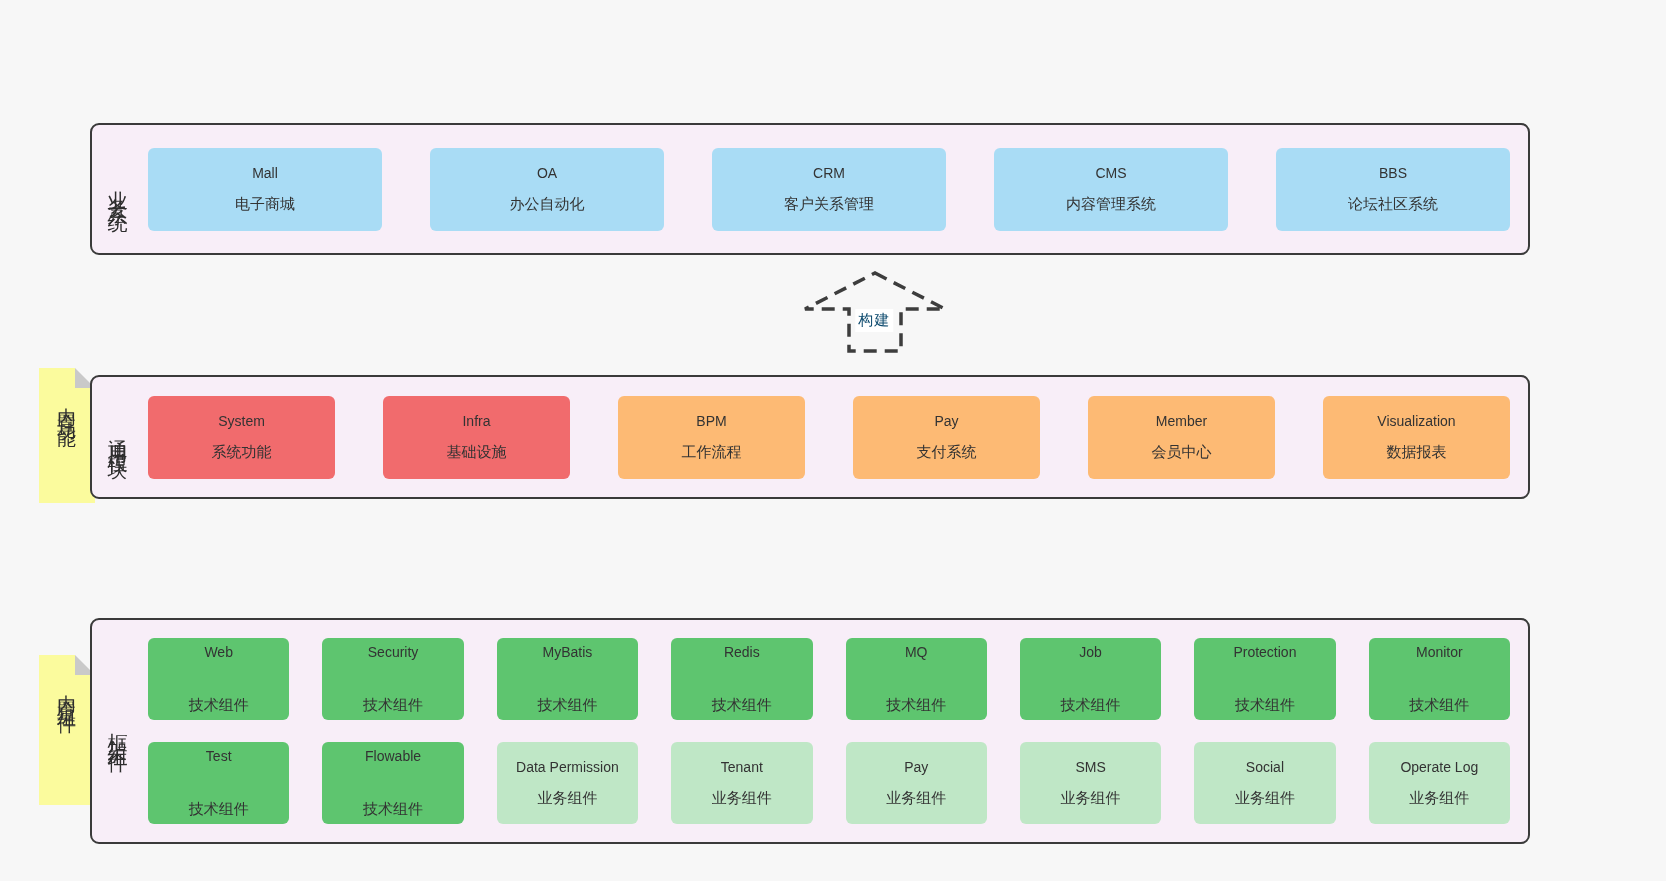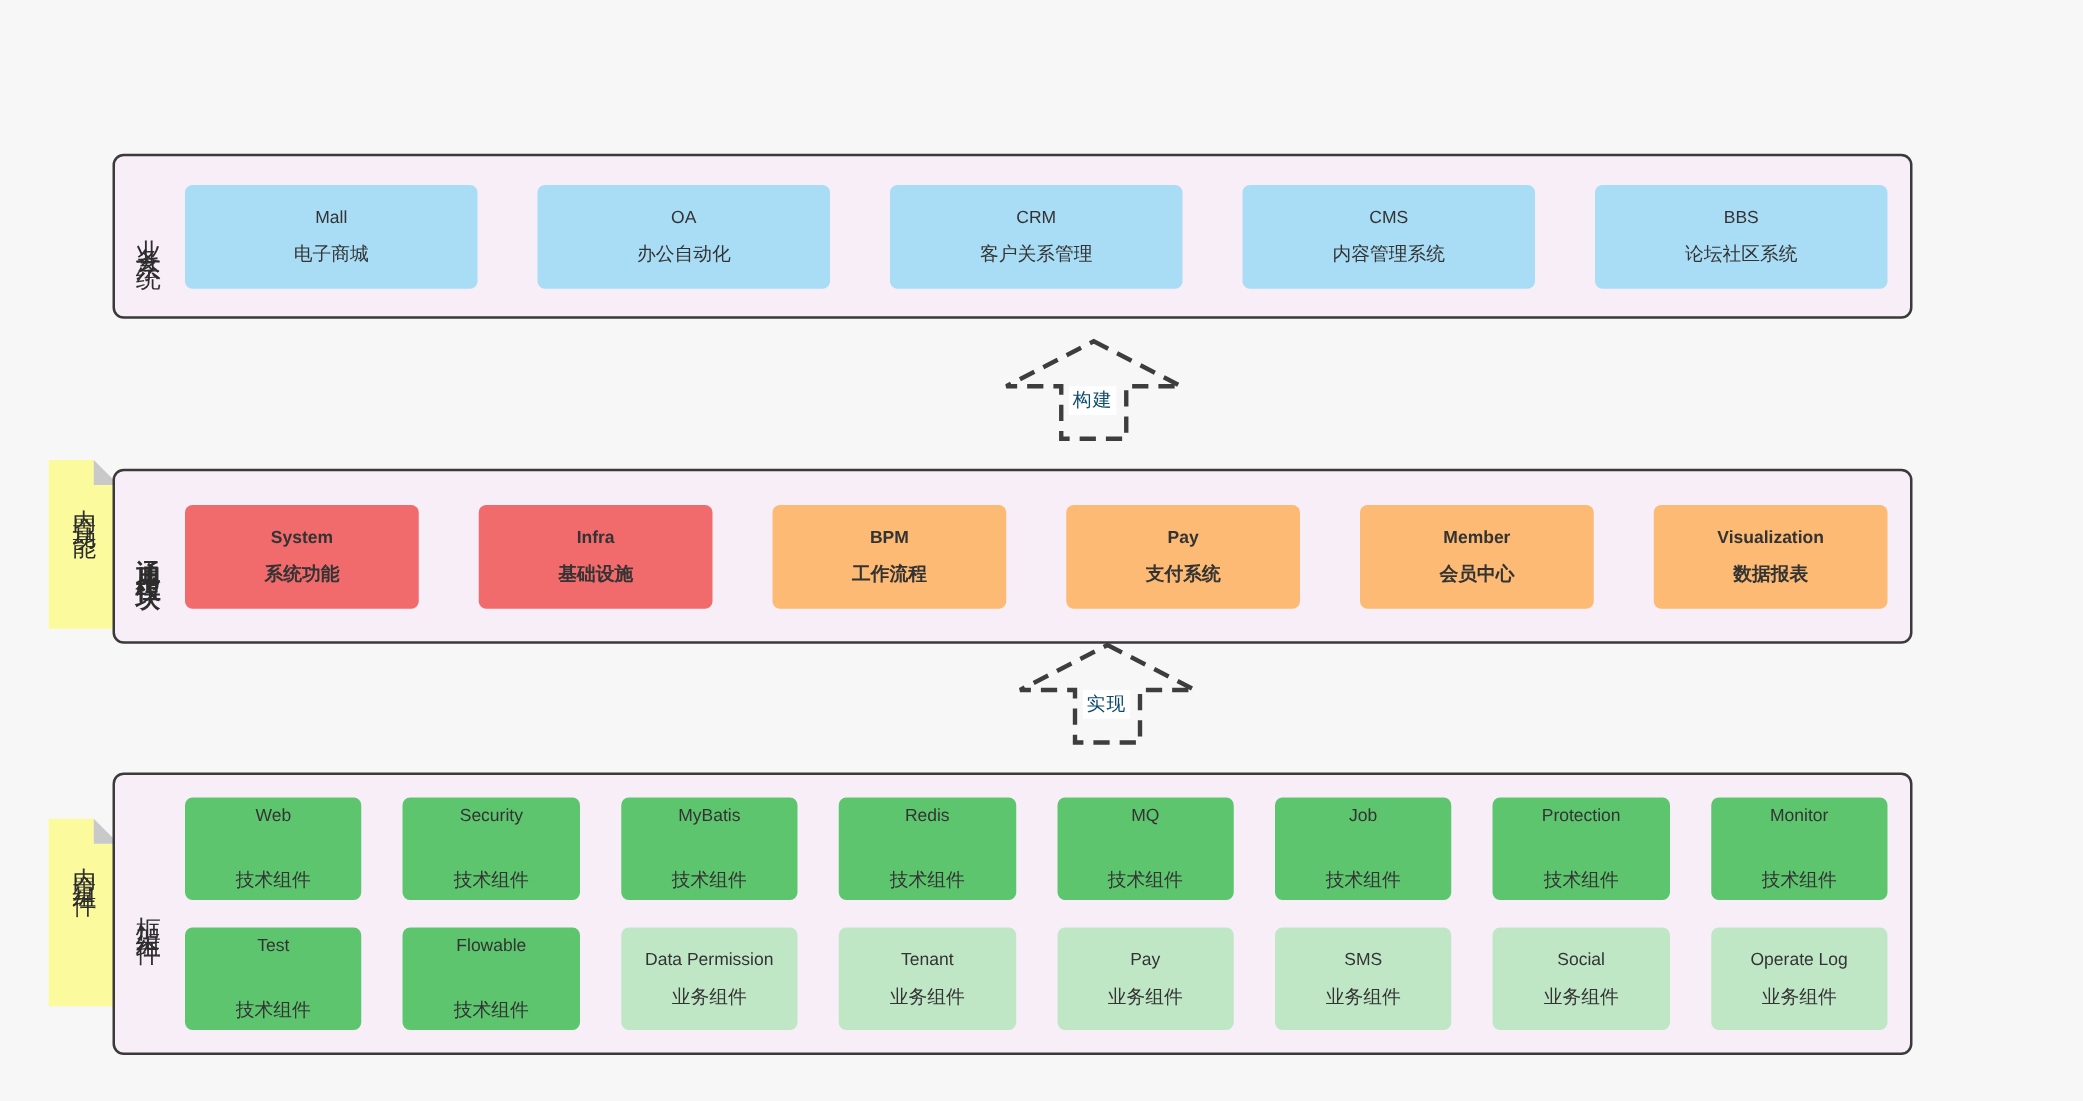--- a/index.html
+++ b/index.html
@@ -11,21 +11,21 @@
   }
   .canvas{position:absolute;inset:0;}
 
   
   .panel{
     position:absolute;left:90px;width:1440px;
     background:#f8eef8;border:2px solid #3a3a3a;border-radius:9px;
     display:flex;align-items:center;box-sizing:border-box;z-index:2;
   }
   .p1{top:123px;height:132px;}
-  .p2{top:375px;height:140px;font-weight:bold;}
+  .p2{top:375px;height:124px;}
   .p3{top:618px;height:226px;}
   .vlabel{
     writing-mode:vertical-lr;text-orientation:upright;
     font-size:20px;letter-spacing:7px;color:#2d2d2d;
     margin:0 6px 0 16px;white-space:nowrap;flex:0 0 auto;line-height:1;
   }
   .boxes{flex:1;display:flex;gap:48px;padding:0 18px 0 14px;align-items:center;}
   .rows{flex:1;display:flex;flex-direction:column;gap:22px;padding:0 18px 0 14px;}
   .row{display:flex;gap:33px;}
 
@@ -87,26 +87,20 @@
     <span class="note-text">内置组件</span>
   </div>
 
   <div class="arrow a1">
     <svg viewBox="0 0 150 84">
       <polygon points="75,3 145,39 101,39 101,81 49,81 49,39 5,39" fill="#f7f7f7" stroke="#3d3d3d" stroke-width="3.5" stroke-dasharray="13 8"></polygon>
     </svg>
     <span class="arrow-label">构建</span>
   </div>
 
-  <div class="arrow a2">
-    <svg viewBox="0 0 150 84">
-      <polygon points="75,3 145,39 101,39 101,81 49,81 49,39 5,39" fill="#f7f7f7" stroke="#3d3d3d" stroke-width="3.5" stroke-dasharray="13 8"></polygon>
-    </svg>
-    <span class="arrow-label">实现</span>
-  </div>
 
   <section class="panel p1">
     <div class="vlabel">业务系统</div>
     <div class="boxes">
       <div class="box blue">
         <div class="bname">Mall</div>
         <div class="bdesc">电子商城</div>
       </div>
       <div class="box blue">
         <div class="bname">OA</div>

